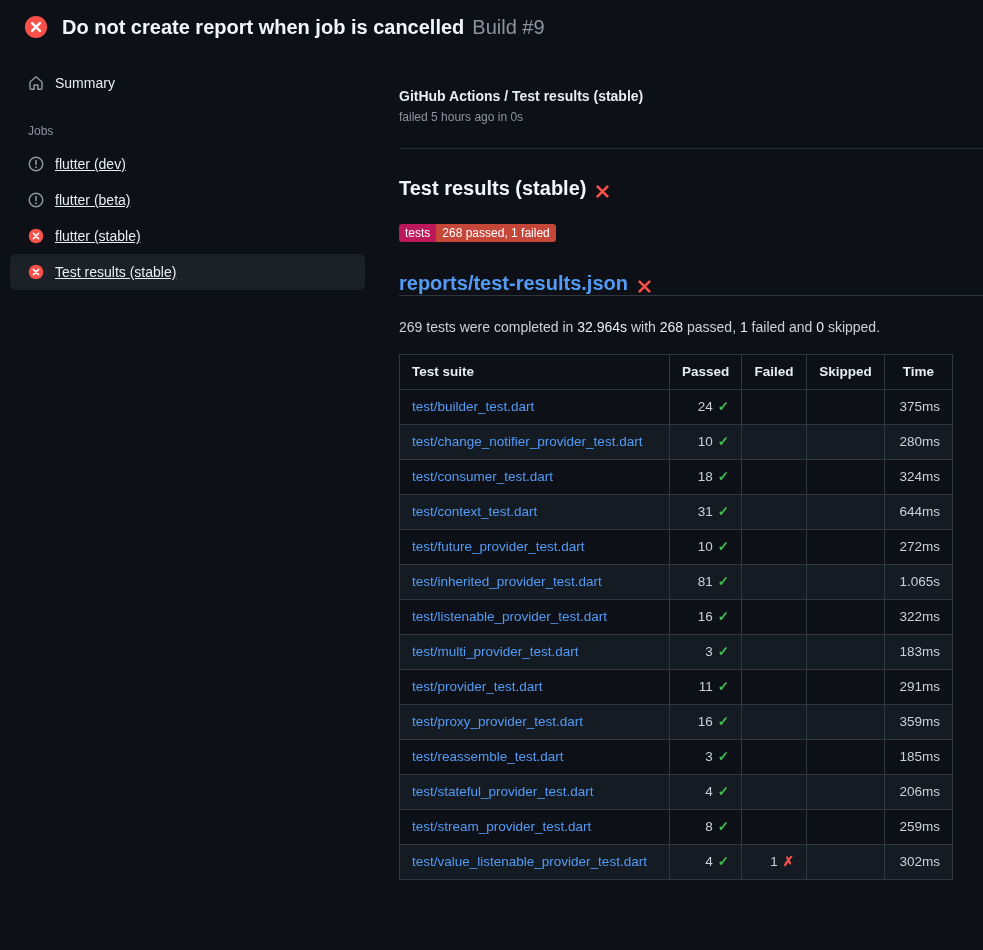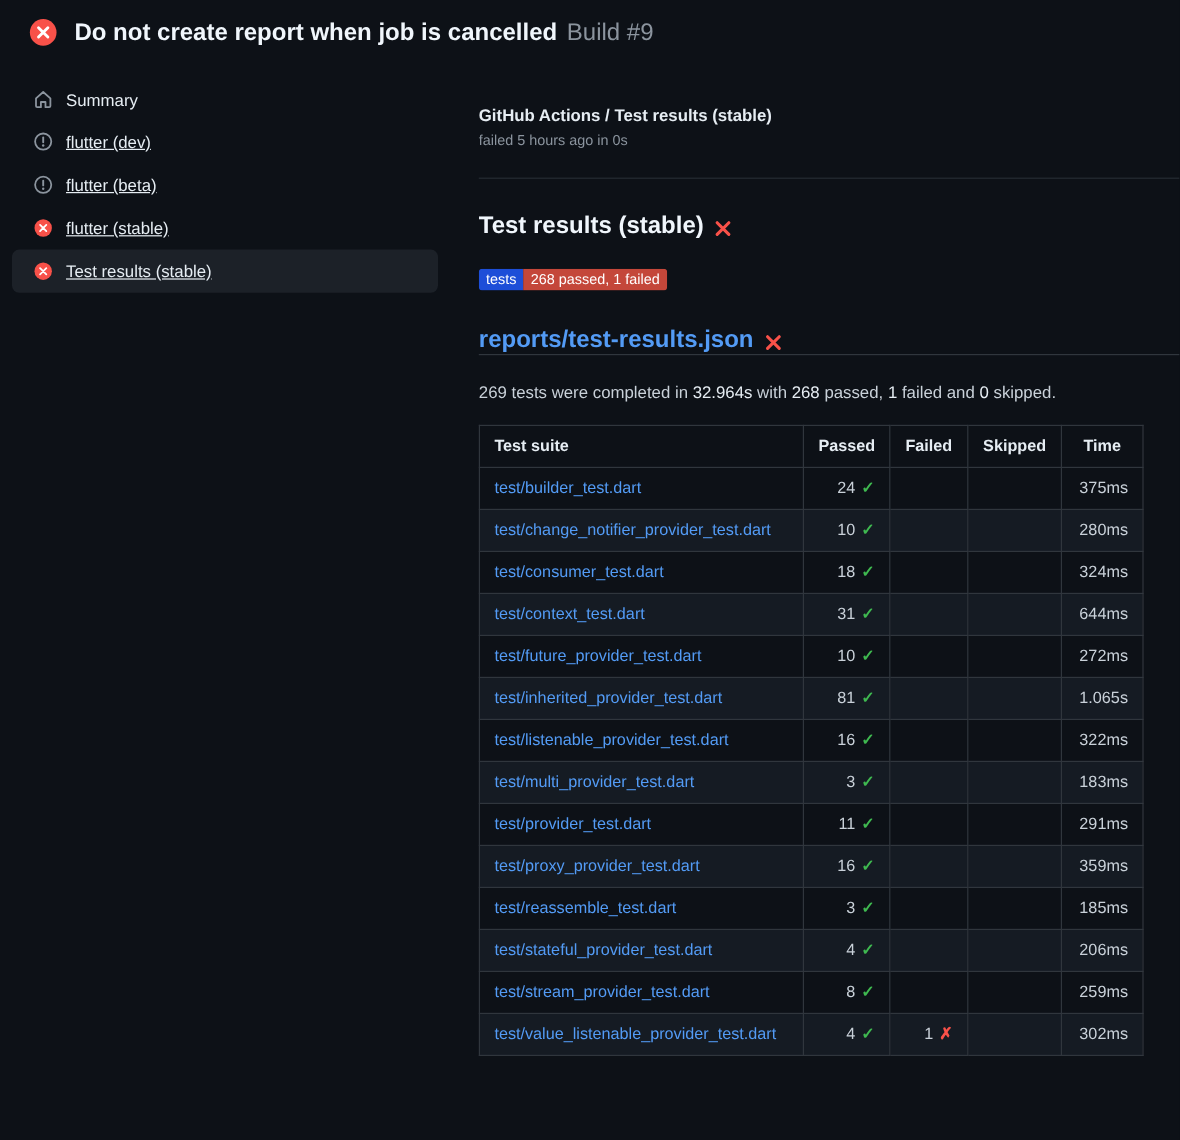--- a/index.html
+++ b/index.html
@@ -45,21 +45,21 @@
   h1.section-title {
     margin: 28px 0 0 0; font-size: 20px; font-weight: 700; color: #f0f6fc;
     display: flex; align-items: center; gap: 9px;
   }
   .fail-x { width: 15px; height: 15px; flex: none; }
 
   .badge {
     margin-top: 24px; display: inline-flex; font-size: 12px;
     line-height: 18px; border-radius: 3px; overflow: hidden; font-weight: 400;
   }
-  .badge-label { background: #1d4ed8; color: #ffffff; padding: 0 6px; }
+  .badge-label { background: #be185d; color: #ffffff; padding: 0 6px; }
   .badge-value { background: #c4473a; color: #ffffff; padding: 0 6px; }
 
   h2.report-title {
     margin: 30px 0 0 0; font-size: 20px; font-weight: 700; color: #539bf5;
     display: flex; align-items: center; gap: 9px;
     border-bottom: 1px solid #30363d;
   }
   h2.report-title a { color: #539bf5; text-decoration: none; }
 
   .summary-line { margin-top: 23px; font-size: 14px; color: #c9d1d9; }
@@ -102,20 +102,21 @@
 
   <div class="sidebar">
     <div class="side-item">
       <span class="status-icon">
         <svg viewBox="0 0 16 16" width="16" height="16">
           <path d="M8 1.7 14 7v6.3a1 1 0 0 1-1 1h-3.1V10H6.1v4.3H3a1 1 0 0 1-1-1V7Z" fill="none" stroke="#8b949e" stroke-width="1.5" stroke-linejoin="round"></path>
         </svg>
       </span>
       <span>Summary</span>
     </div>
+    <div class="jobs-heading">Jobs</div>
     <div>
         <div class="job-item">
           <span class="status-icon">
             <svg viewBox="0 0 16 16" width="16" height="16">
               <circle cx="8" cy="8" r="6.75" fill="none" stroke="#8b949e" stroke-width="1.5"></circle>
               <path d="M8 4.6v3.9" stroke="#8b949e" stroke-width="1.6" stroke-linecap="round"></path>
               <circle cx="8" cy="11.3" r="1" fill="#8b949e"></circle>
             </svg>
           </span>
           <span class="job-label">flutter (dev)</span>

